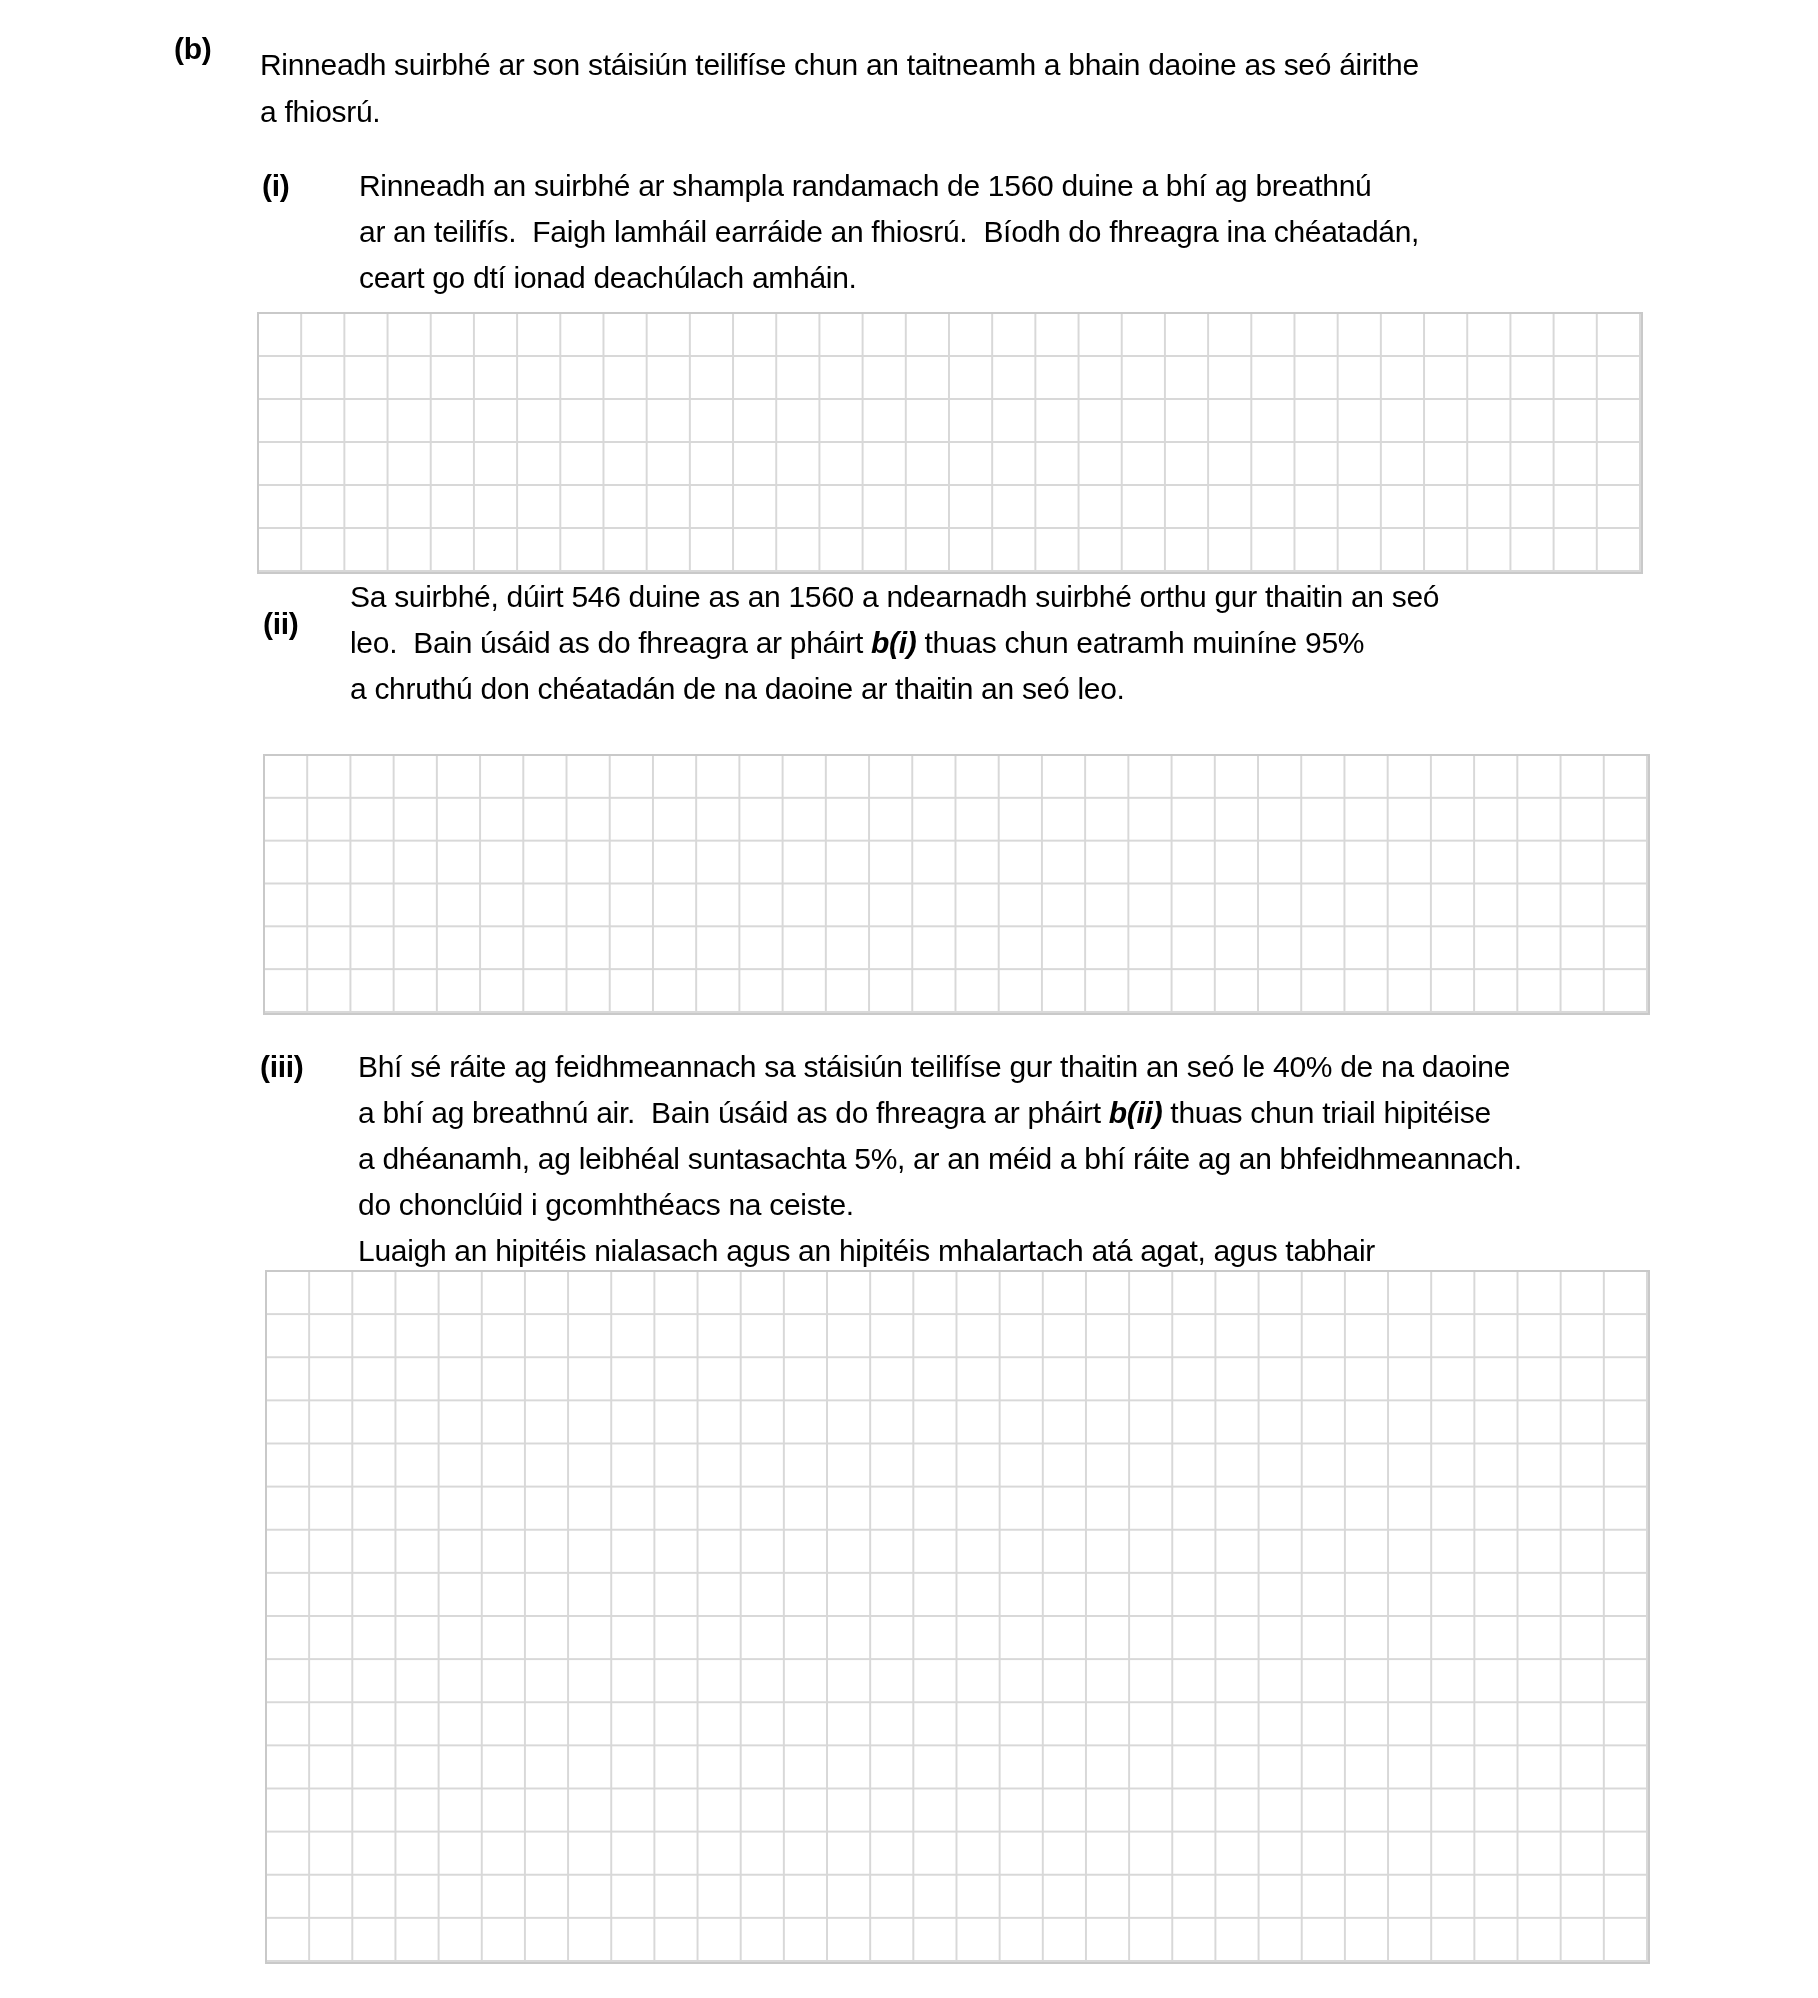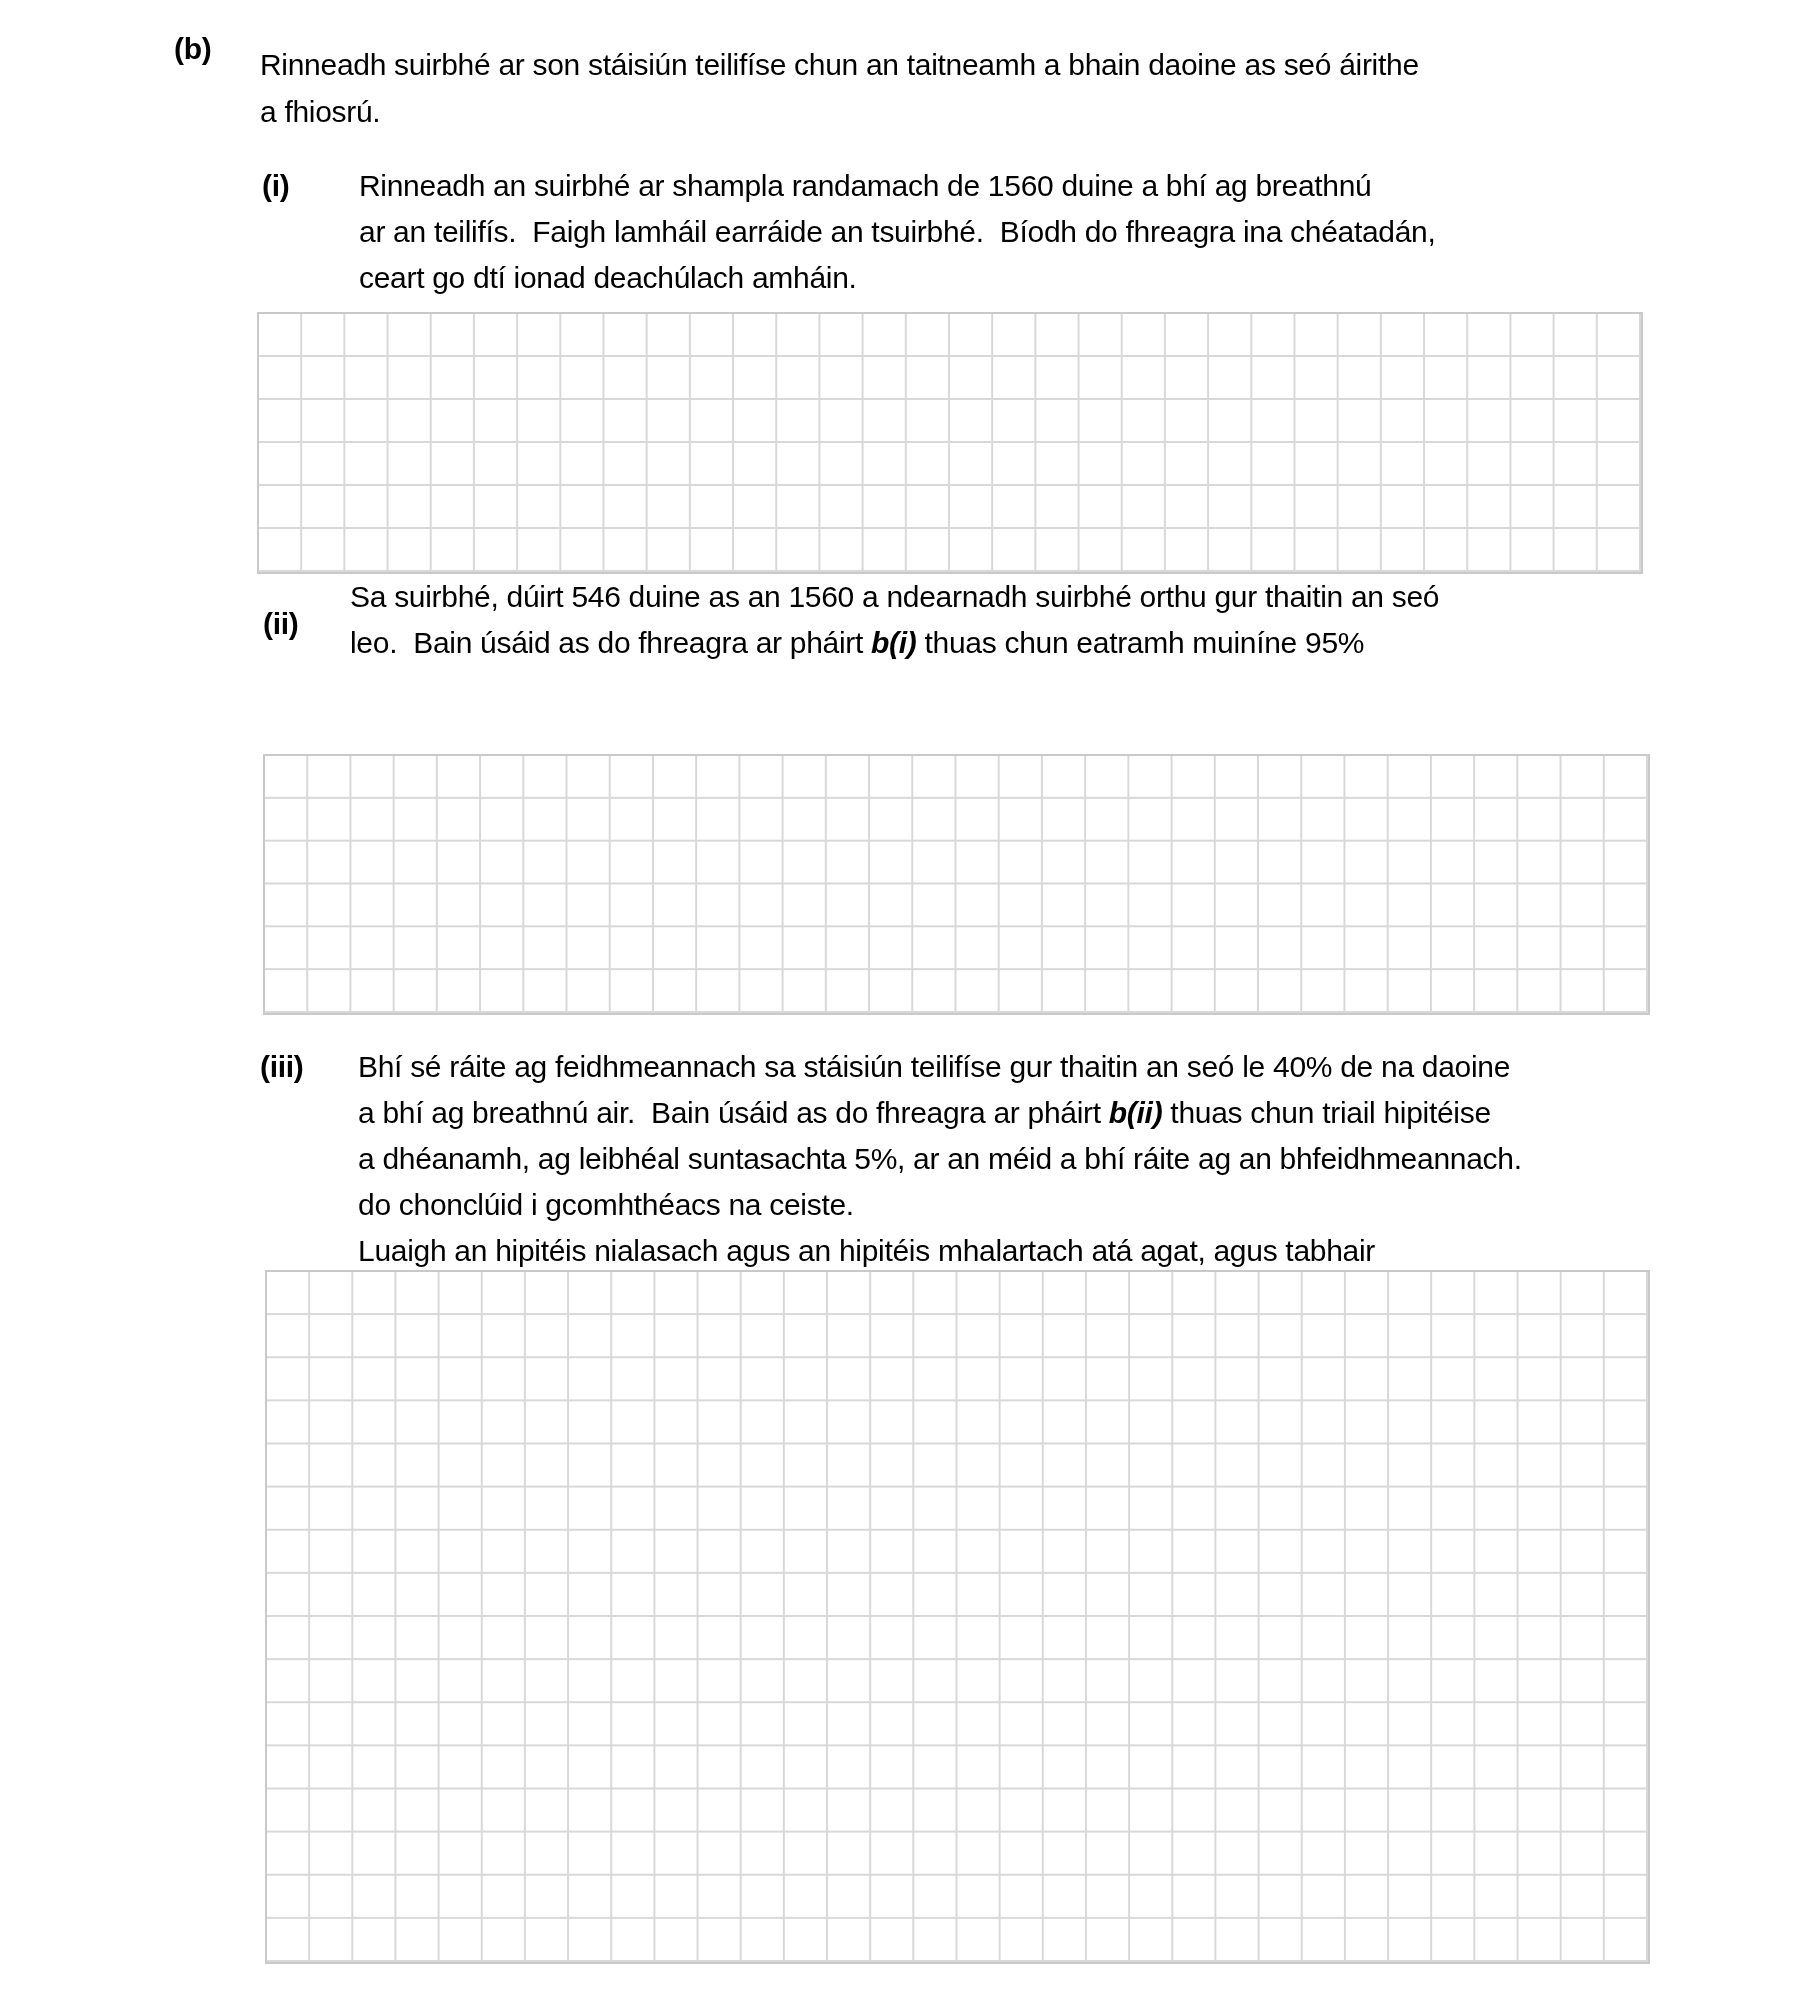--- a/index.html
+++ b/index.html
@@ -76,31 +76,32 @@
     <div class="part-intro">
         <div class="text-line"><span>Rinneadh suirbhé ar son stáisiún teilifíse chun an taitneamh a bhain daoine as seó áirithe</span></div>
         <div class="text-line"><span>a fhiosrú.</span></div>
       </div>
   </div>
 
   <section class="sub sub-0">
     <div class="sub-label">(i)</div>
     <div class="sub-text">
         <div class="text-line"><span>Rinneadh an suirbhé ar shampla randamach de 1560 duine a bhí ag breathnú</span></div>
-        <div class="text-line"><span>ar an teilifís.  Faigh lamháil earráide an tsuirbhé.  Bíodh do fhreagra ina chéatadán,</span></div>
+        <div class="text-line"><span>ar an teilifís.  Faigh lamháil earráide an fhiosrú.  Bíodh do fhreagra ina chéatadán,</span></div>
         <div class="text-line"><span>ceart go dtí ionad deachúlach amháin.</span></div>
       </div>
     <div class="answer-grid grid-0"></div>
   </section>
 
   <section class="sub sub-1">
     <div class="sub-label">(ii)</div>
     <div class="sub-text">
         <div class="text-line"><span>Sa suirbhé, dúirt 546 duine as an 1560 a ndearnadh suirbhé orthu gur thaitin an seó</span></div>
         <div class="text-line"><span>leo.  Bain úsáid as do fhreagra ar pháirt </span><span class="b">b(i)</span><span> thuas chun eatramh muiníne 95%</span></div>
+        <div class="text-line"><span>a chruthú don chéatadán de na daoine ar thaitin an seó leo.</span></div>
       </div>
     <div class="answer-grid grid-1"></div>
   </section>
 
   <section class="sub sub-2">
     <div class="sub-label">(iii)</div>
     <div class="sub-text">
         <div class="text-line"><span>Bhí sé ráite ag feidhmeannach sa stáisiún teilifíse gur thaitin an seó le 40% de na daoine</span></div>
         <div class="text-line"><span>a bhí ag breathnú air.  Bain úsáid as do fhreagra ar pháirt </span><span class="b">b(ii)</span><span> thuas chun triail hipitéise</span></div>
         <div class="text-line"><span>a dhéanamh, ag leibhéal suntasachta 5%, ar an méid a bhí ráite ag an bhfeidhmeannach.</span></div>

